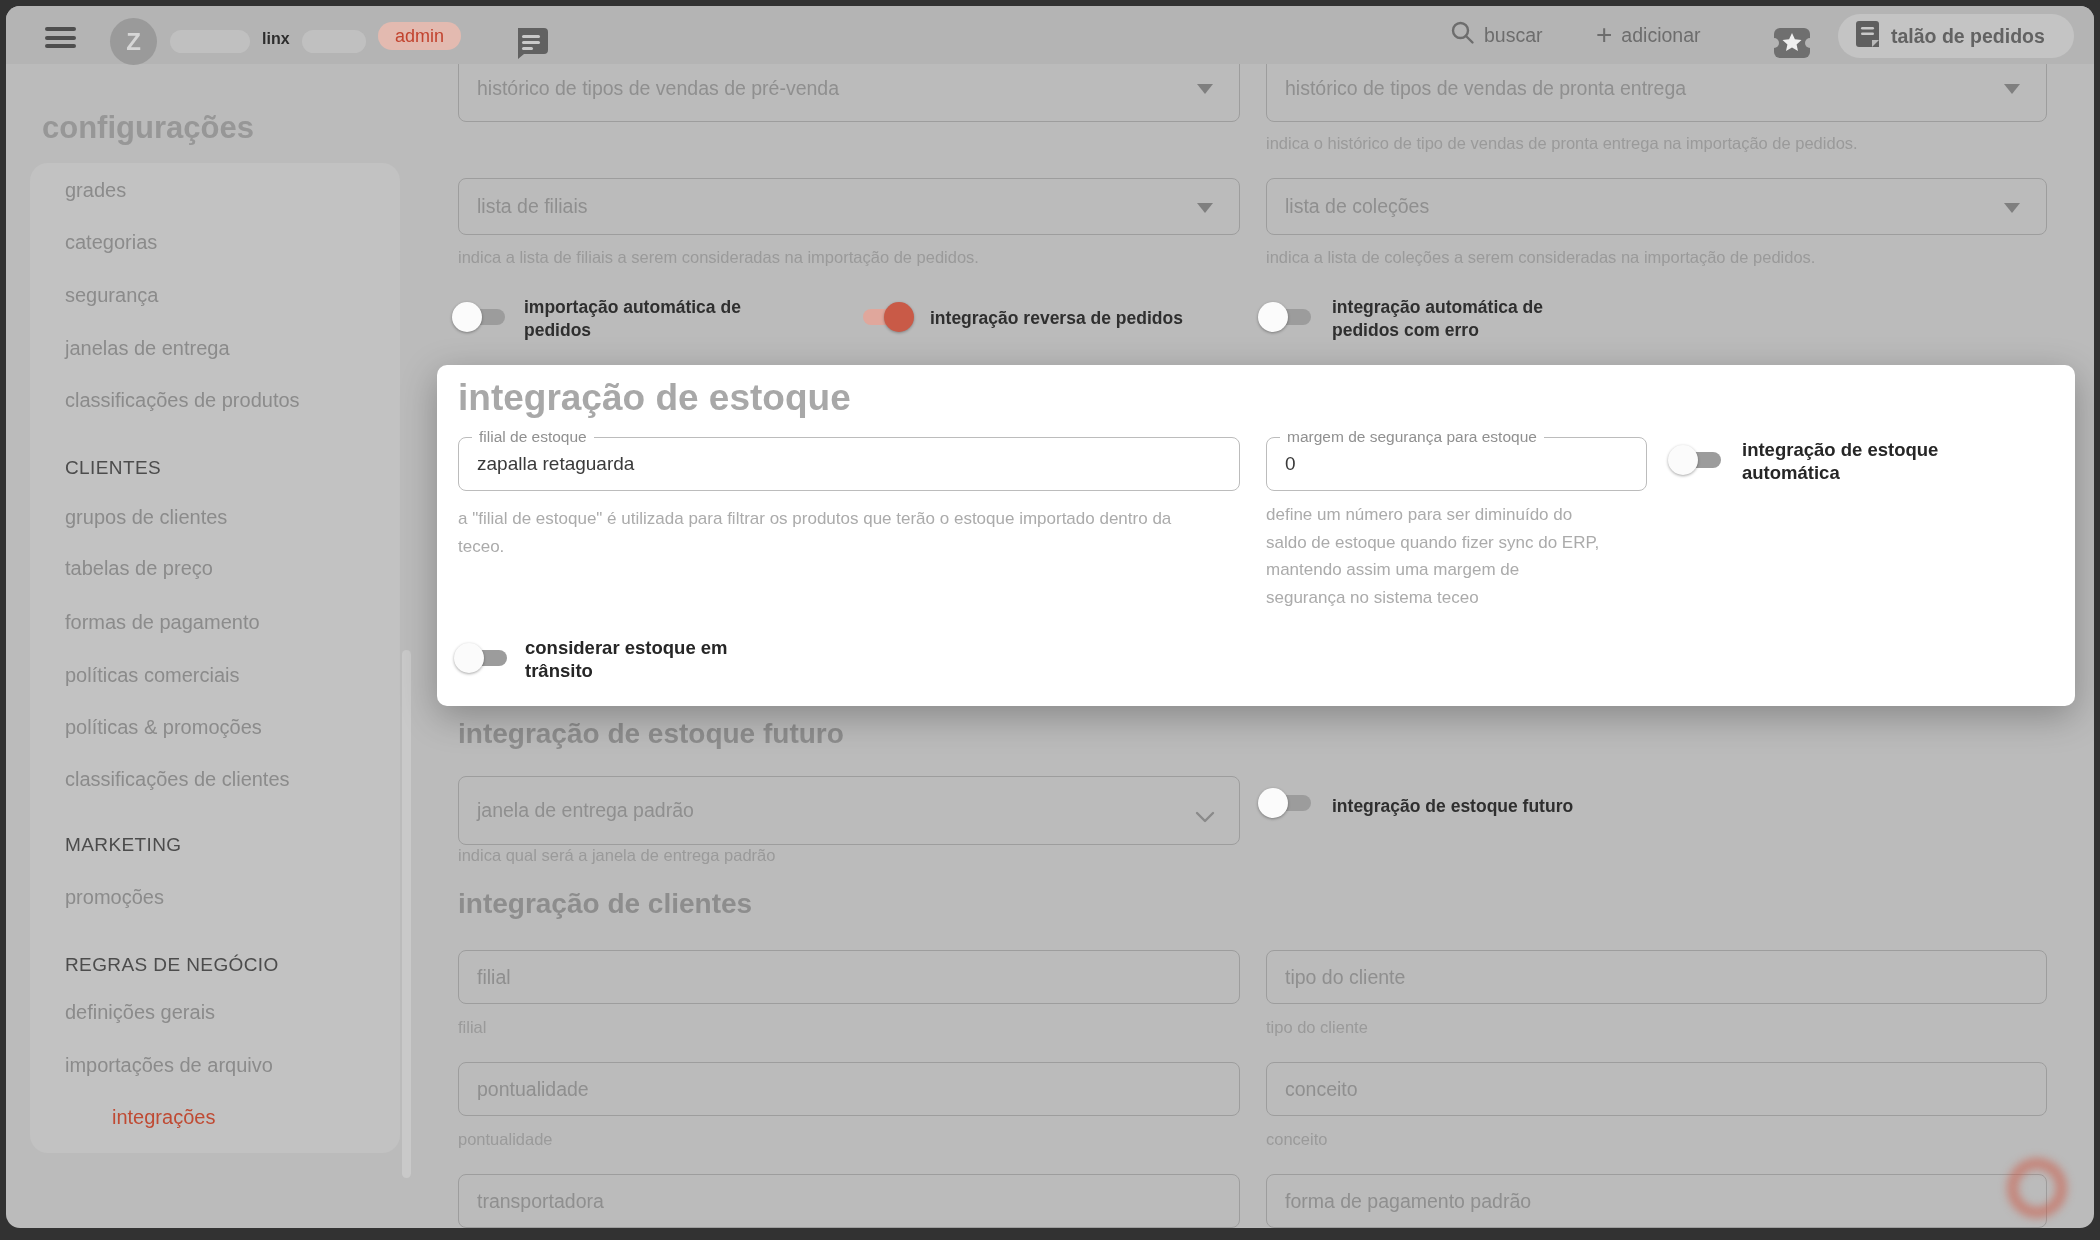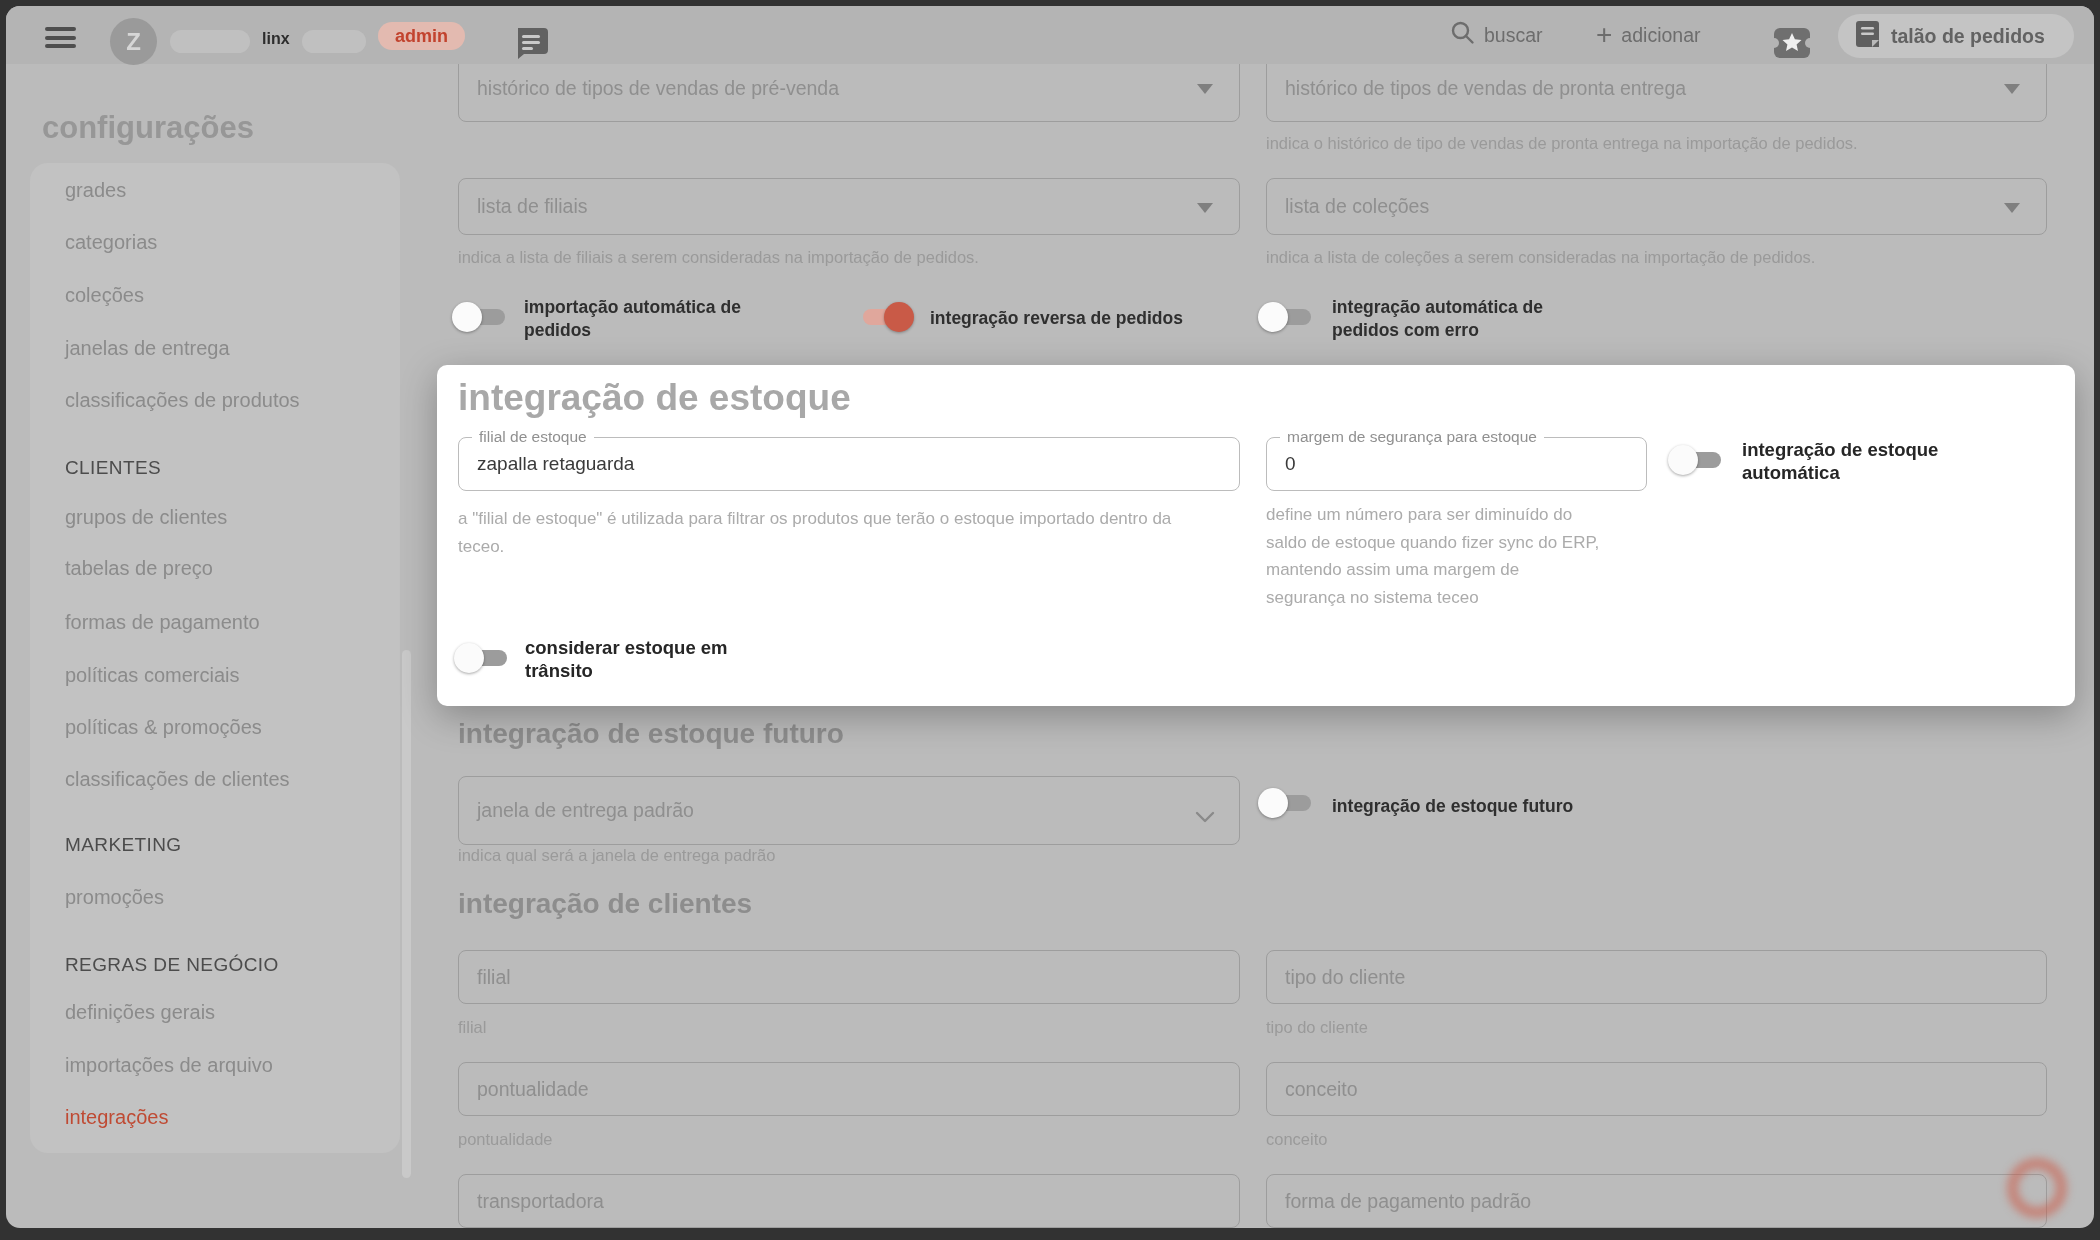--- a/index.html
+++ b/index.html
@@ -6,34 +6,34 @@
   html,body { width:2100px; height:1240px; background:#323232; font-family:"Liberation Sans", sans-serif; overflow:hidden; }
   .window { position:absolute; left:6px; top:6px; width:2088px; height:1222px; background:#bbbbbb; border-radius:14px; overflow:hidden; }
 
   
   .appbar { position:absolute; left:0; top:0; width:100%; height:58px; background:#b4b4b4; z-index:40; }
   .hamburger { position:absolute; left:39px; top:21px; width:31px; height:21px; cursor:pointer; }
   .hamburger i { display:block; height:4px; background:#4e4e4e; border-radius:2px; margin-bottom:4.5px; }
   .avatar { position:absolute; left:104px; top:12px; width:47px; height:47px; border-radius:50%; background:#9a9a9a; color:#d6d6d6; font-size:24px; font-weight:700; display:flex; align-items:center; justify-content:center; }
   .redact { position:absolute; top:24px; height:23px; background:#c2c2c2; border-radius:12px; opacity:.85; }
   .brand { position:absolute; left:256px; top:24px; font-size:16px; font-weight:700; color:#2d2d2d; }
-  .role-badge { position:absolute; left:372px; top:16px; height:28px; padding:0 17px; background:#e3bab0; border-radius:14px; color:#c2432e; font-size:18px; font-weight:700; display:flex; align-items:center; }
+  .role-badge { position:absolute; left:372px; top:16px; height:28px; padding:0 17px; background:#e3bab0; border-radius:14px; color:#c2432e; font-size:18px; font-weight:400; display:flex; align-items:center; }
   .chat-ic { position:absolute; left:508px; top:22px; }
   .hd-act { position:absolute; top:0; height:58px; display:flex; align-items:center; gap:9px; color:#6d6d6d; font-size:19.5px; cursor:pointer; }
   .act-search { left:1444px; } .act-add { left:1590px; }
   .plus-glyph { font-size:28px; font-weight:300; line-height:20px; color:#6d6d6d; }
   .star-btn { position:absolute; left:1766px; top:20px; cursor:pointer; }
   .pad-btn { position:absolute; left:1832px; top:8px; width:236px; height:44px; border-radius:22px; background:#c4c4c4; display:flex; align-items:center; gap:11px; padding-left:17px; color:#626262; font-size:19.5px; font-weight:600; cursor:pointer; }
 
   
   .sb-title { position:absolute; left:36px; top:104px; font-size:31px; color:#979797; font-weight:600; }
   .sb-panel { position:absolute; left:24px; top:157px; width:370px; height:990px; background:#c2c2c2; border-radius:18px; }
   .sb-item { position:absolute; left:59px; font-size:20px; color:#8b8b8b; line-height:26px; cursor:pointer; white-space:nowrap; }
   .sb-head { position:absolute; left:59px; font-size:19px; color:#4c4c4c; line-height:26px; letter-spacing:.4px; white-space:nowrap; }
-  .sb-item.active { color:#bf4a33; }
+  .sb-item.active { color:#bf4a33;margin-left:47px; }
   .sb-scroll { position:absolute; left:396px; top:644px; width:9px; height:528px; border-radius:5px; background:#c9c9c9; }
 
   
   .field { position:absolute; border:1.5px solid #9d9d9d; border-radius:8px; display:flex; align-items:center; padding:0 18px; font-size:19.5px; color:#8f8f8f; cursor:pointer; }
   .caret { position:absolute; right:26px; top:50%; margin-top:-4px; width:0; height:0; border-left:8px solid transparent; border-right:8px solid transparent; border-top:10px solid #7f7f7f; }
   .helper { position:absolute; font-size:16.5px; color:#9a9a9a; white-space:nowrap; }
   .switch { position:absolute; width:60px; height:30px; cursor:pointer; }
   .switch .track { position:absolute; left:9px; top:7px; width:44px; height:16px; border-radius:8px; background:#9c9c9c; }
   .switch .knob { position:absolute; left:0; top:0; width:30px; height:30px; border-radius:50%; background:#fbfbfb; box-shadow:0 1px 3px rgba(0,0,0,.35); }
   .switch.on .track { background:#e0a79c; }
@@ -114,21 +114,21 @@
       <span>talão de pedidos</span>
     </div>
   </div>
 
   <div class="sb-title">configurações</div>
   <div class="sb-panel"></div>
   <div class="sb-scroll"></div>
 
   <div class="sb-item" style="top:171px">grades</div>
   <div class="sb-item" style="top:223px">categorias</div>
-  <div class="sb-item" style="top:276px">coleções</div>
+  <div class="sb-item" style="top:276px">segurança</div>
   <div class="sb-item" style="top:329px">janelas de entrega</div>
   <div class="sb-item" style="top:381px">classificações de produtos</div>
 
   <div class="sb-head" style="top:449px">CLIENTES</div>
   <div class="sb-item" style="top:498px">grupos de clientes</div>
   <div class="sb-item" style="top:549px">tabelas de preço</div>
   <div class="sb-item" style="top:603px">formas de pagamento</div>
   <div class="sb-item" style="top:656px">políticas comerciais</div>
   <div class="sb-item" style="top:708px">políticas &amp; promoções</div>
   <div class="sb-item" style="top:760px">classificações de clientes</div>

